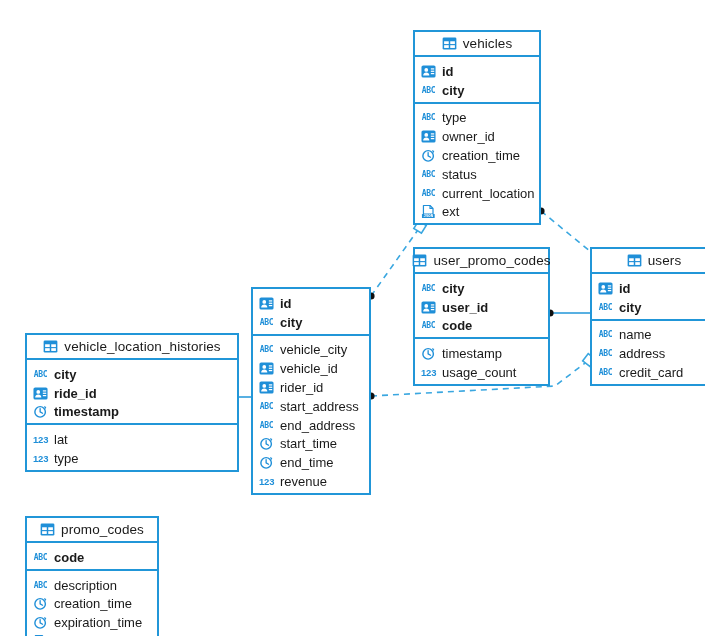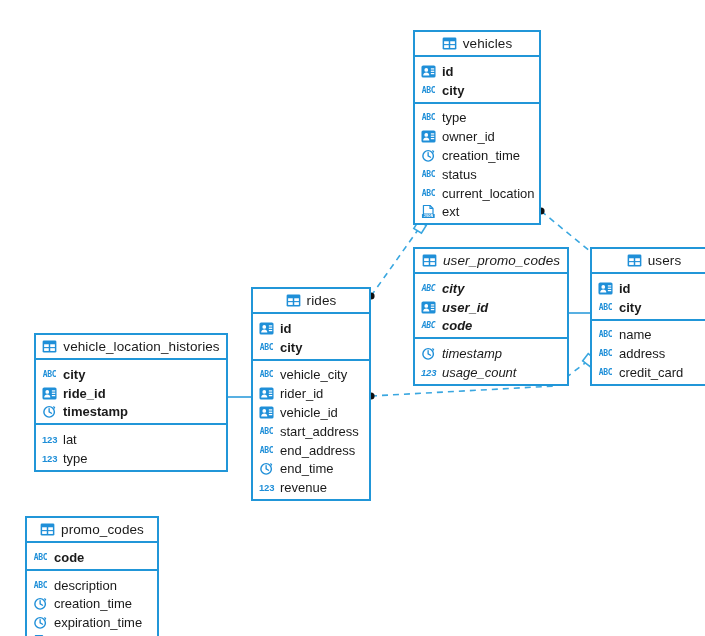--- a/index.html
+++ b/index.html
@@ -174,21 +174,21 @@
                 <path d="M2.6 1.6 h7.0 l3.2 3.2 v6.0 h-10.2 z" fill="#ffffff" stroke="#1f8fd8" stroke-width="1.3" stroke-linejoin="round"></path>
                 <path d="M9.6 1.6 v3.2 h3.2" fill="none" stroke="#1f8fd8" stroke-width="1.2"></path>
                 <rect x="1.0" y="10.6" width="13.6" height="4.3" rx="0.6" fill="#1f8fd8"></rect>
                 <text x="7.8" y="14.2" font-family="DejaVu Sans Mono, monospace" font-size="4.3" font-weight="bold" fill="#ffffff" text-anchor="middle">JSON</text>
               </svg>
             </span>
             <span>ext</span>
           </div>
         </div>
       </div>
-      <div class="tbl" style="left: 413px; top: 247px; width: 156px; font-style: italic;">
+      <div class="tbl" style="left: 413px; top: 247px; width: 137px;">
         <div class="tbl-title">
           <span class="ic">
             <svg width="15" height="13" viewBox="0 0 16 14">
               <rect x="0.6" y="0.6" width="14.8" height="12.8" rx="1.4" fill="#1f8fd8"></rect>
               <rect x="2.2" y="4.6" width="5.0" height="3.0" fill="#ffffff"></rect>
               <rect x="8.8" y="4.6" width="5.0" height="3.0" fill="#ffffff"></rect>
               <rect x="2.2" y="8.8" width="5.0" height="3.0" fill="#ffffff"></rect>
               <rect x="8.8" y="8.8" width="5.0" height="3.0" fill="#ffffff"></rect>
             </svg>
           </span>
@@ -275,32 +275,20 @@
             <span class="ic-abc">ABC</span>
             <span>address</span>
           </div>
           <div class="row">
             <span class="ic-abc">ABC</span>
             <span>credit_card</span>
           </div>
         </div>
       </div>
       <div class="tbl" style="left: 251px; top: 287px; width: 120px;">
-        <div class="tbl-title">
-          <span class="ic">
-            <svg width="15" height="13" viewBox="0 0 16 14">
-              <rect x="0.6" y="0.6" width="14.8" height="12.8" rx="1.4" fill="#1f8fd8"></rect>
-              <rect x="2.2" y="4.6" width="5.0" height="3.0" fill="#ffffff"></rect>
-              <rect x="8.8" y="4.6" width="5.0" height="3.0" fill="#ffffff"></rect>
-              <rect x="2.2" y="8.8" width="5.0" height="3.0" fill="#ffffff"></rect>
-              <rect x="8.8" y="8.8" width="5.0" height="3.0" fill="#ffffff"></rect>
-            </svg>
-          </span>
-          <span>rides</span>
-        </div>
         <div class="sect pk">
           <div class="row bold">
             <span class="ic">
               <svg width="15" height="15" viewBox="0 0 16 16">
                 <rect x="0.5" y="1.5" width="15" height="13" rx="1.8" fill="#1f8fd8"></rect>
                 <circle cx="5.6" cy="6.3" r="2.0" fill="#ffffff"></circle>
                 <path d="M2.3 12.2c0-1.9 1.5-3.1 3.3-3.1s3.3 1.2 3.3 3.1z" fill="#ffffff"></path>
                 <rect x="10.5" y="4.6" width="3.6" height="1.3" fill="#ffffff"></rect>
                 <rect x="10.5" y="7.1" width="3.6" height="1.3" fill="#ffffff"></rect>
                 <rect x="10.5" y="9.6" width="3.6" height="1.3" fill="#ffffff"></rect>
@@ -322,60 +310,70 @@
             <span class="ic">
               <svg width="15" height="15" viewBox="0 0 16 16">
                 <rect x="0.5" y="1.5" width="15" height="13" rx="1.8" fill="#1f8fd8"></rect>
                 <circle cx="5.6" cy="6.3" r="2.0" fill="#ffffff"></circle>
                 <path d="M2.3 12.2c0-1.9 1.5-3.1 3.3-3.1s3.3 1.2 3.3 3.1z" fill="#ffffff"></path>
                 <rect x="10.5" y="4.6" width="3.6" height="1.3" fill="#ffffff"></rect>
                 <rect x="10.5" y="7.1" width="3.6" height="1.3" fill="#ffffff"></rect>
                 <rect x="10.5" y="9.6" width="3.6" height="1.3" fill="#ffffff"></rect>
               </svg>
             </span>
+            <span>vehicle_id</span>
+          </div>
+          <div class="row">
+            <span class="ic">
+              <svg width="15" height="15" viewBox="0 0 16 16">
+                <rect x="0.5" y="1.5" width="15" height="13" rx="1.8" fill="#1f8fd8"></rect>
+                <circle cx="5.6" cy="6.3" r="2.0" fill="#ffffff"></circle>
+                <path d="M2.3 12.2c0-1.9 1.5-3.1 3.3-3.1s3.3 1.2 3.3 3.1z" fill="#ffffff"></path>
+                <rect x="10.5" y="4.6" width="3.6" height="1.3" fill="#ffffff"></rect>
+                <rect x="10.5" y="7.1" width="3.6" height="1.3" fill="#ffffff"></rect>
+                <rect x="10.5" y="9.6" width="3.6" height="1.3" fill="#ffffff"></rect>
+              </svg>
+            </span>
             <span>rider_id</span>
           </div>
           <div class="row">
-            <span class="ic">
-              <svg width="15" height="15" viewBox="0 0 16 16">
-                <rect x="0.5" y="1.5" width="15" height="13" rx="1.8" fill="#1f8fd8"></rect>
-                <circle cx="5.6" cy="6.3" r="2.0" fill="#ffffff"></circle>
-                <path d="M2.3 12.2c0-1.9 1.5-3.1 3.3-3.1s3.3 1.2 3.3 3.1z" fill="#ffffff"></path>
-                <rect x="10.5" y="4.6" width="3.6" height="1.3" fill="#ffffff"></rect>
-                <rect x="10.5" y="7.1" width="3.6" height="1.3" fill="#ffffff"></rect>
-                <rect x="10.5" y="9.6" width="3.6" height="1.3" fill="#ffffff"></rect>
-              </svg>
-            </span>
-            <span>vehicle_id</span>
-          </div>
-          <div class="row">
             <span class="ic-abc">ABC</span>
             <span>start_address</span>
           </div>
           <div class="row">
             <span class="ic-abc">ABC</span>
             <span>end_address</span>
+          </div>
+          <div class="row">
+            <span class="ic">
+              <svg width="15" height="15" viewBox="0 0 16 16">
+                <circle cx="7.6" cy="8.4" r="5.6" fill="#ffffff" stroke="#1f8fd8" stroke-width="1.5"></circle>
+                <path d="M7.6 4.9 L7.6 8.4 L10.2 9.9" fill="none" stroke="#1f8fd8" stroke-width="1.4" stroke-linecap="round" stroke-linejoin="round"></path>
+                <path d="M11.6 2.0 l2.6 1.1 -1.1 2.6z" fill="#1f8fd8"></path>
+              </svg>
+            </span>
+            <span>start_time</span>
           </div>
           <div class="row">
             <span class="ic">
               <svg width="15" height="15" viewBox="0 0 16 16">
                 <circle cx="7.6" cy="8.4" r="5.6" fill="#ffffff" stroke="#1f8fd8" stroke-width="1.5"></circle>
                 <path d="M7.6 4.9 L7.6 8.4 L10.2 9.9" fill="none" stroke="#1f8fd8" stroke-width="1.4" stroke-linecap="round" stroke-linejoin="round"></path>
                 <path d="M11.6 2.0 l2.6 1.1 -1.1 2.6z" fill="#1f8fd8"></path>
               </svg>
             </span>
             <span>end_time</span>
           </div>
           <div class="row">
             <span class="ic-123">123</span>
             <span>revenue</span>
           </div>
         </div>
       </div>
-      <div class="tbl" style="left: 34px; top: 333px; width: 194px;">
+      <div class="tbl" style="left: 25px; top: 333px; width: 214px;">
         <div class="tbl-title">
           <span class="ic">
             <svg width="15" height="13" viewBox="0 0 16 14">
               <rect x="0.6" y="0.6" width="14.8" height="12.8" rx="1.4" fill="#1f8fd8"></rect>
               <rect x="2.2" y="4.6" width="5.0" height="3.0" fill="#ffffff"></rect>
               <rect x="8.8" y="4.6" width="5.0" height="3.0" fill="#ffffff"></rect>
               <rect x="2.2" y="8.8" width="5.0" height="3.0" fill="#ffffff"></rect>
               <rect x="8.8" y="8.8" width="5.0" height="3.0" fill="#ffffff"></rect>
             </svg>
           </span>

